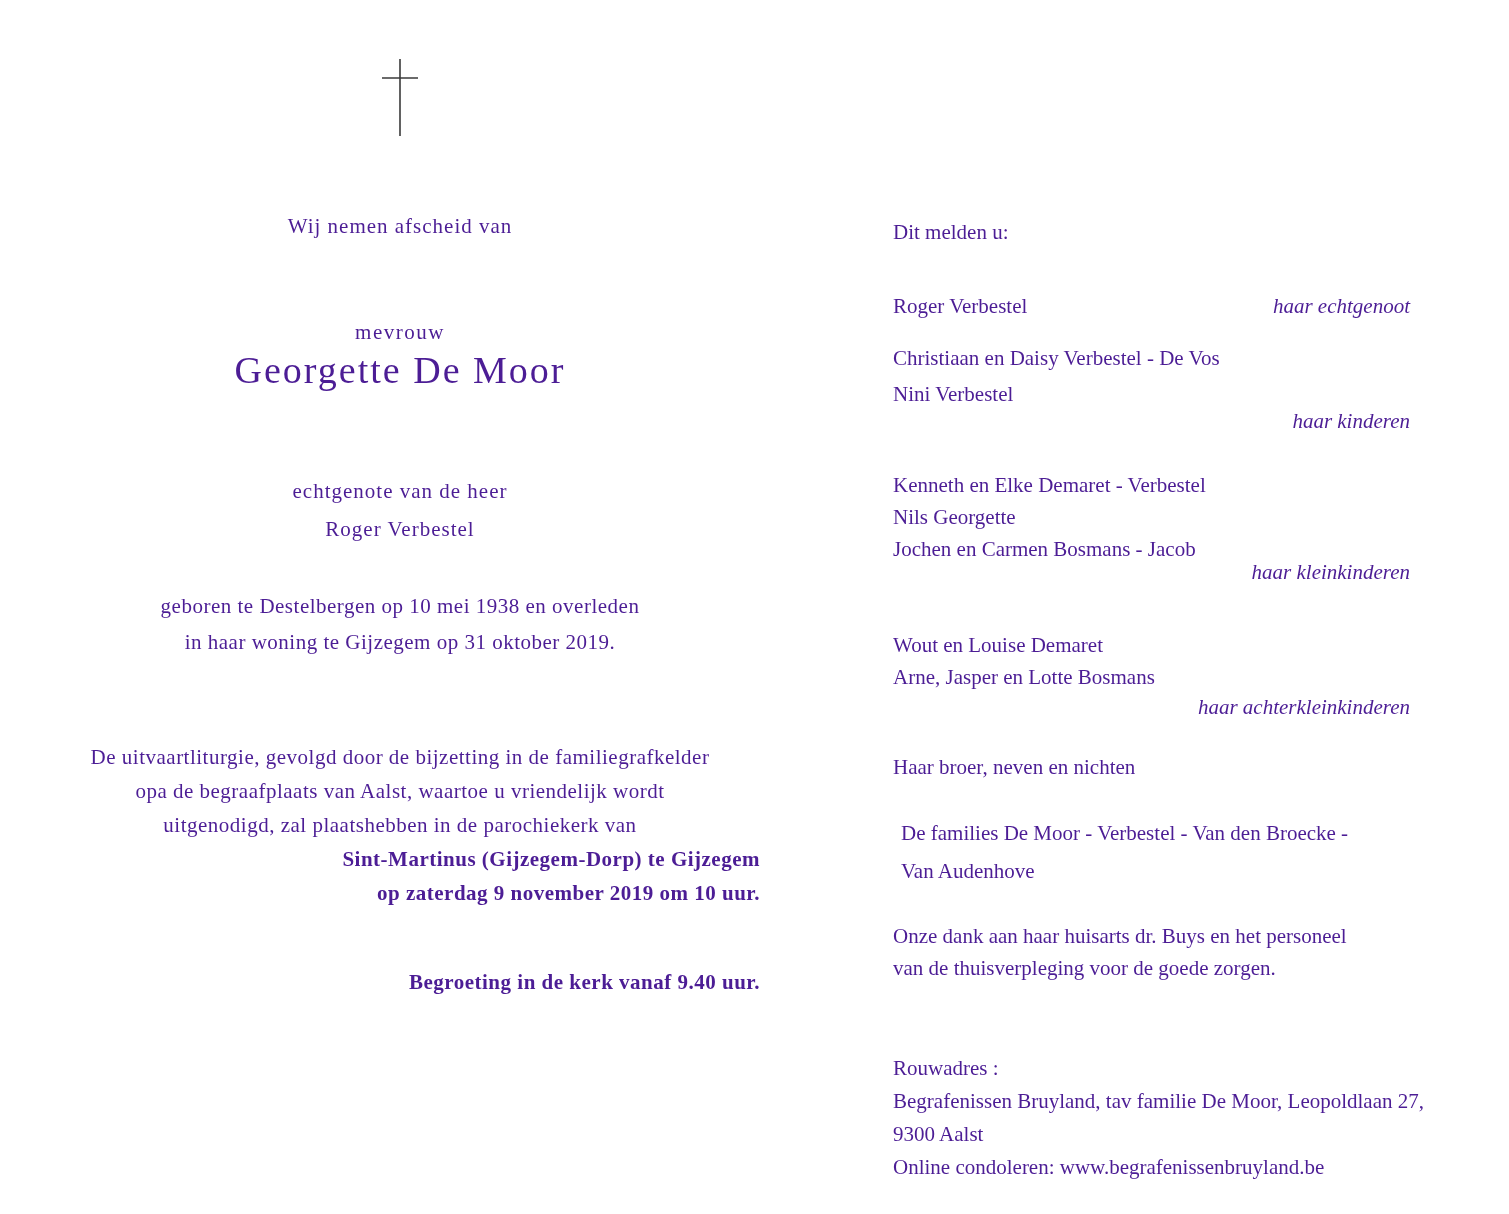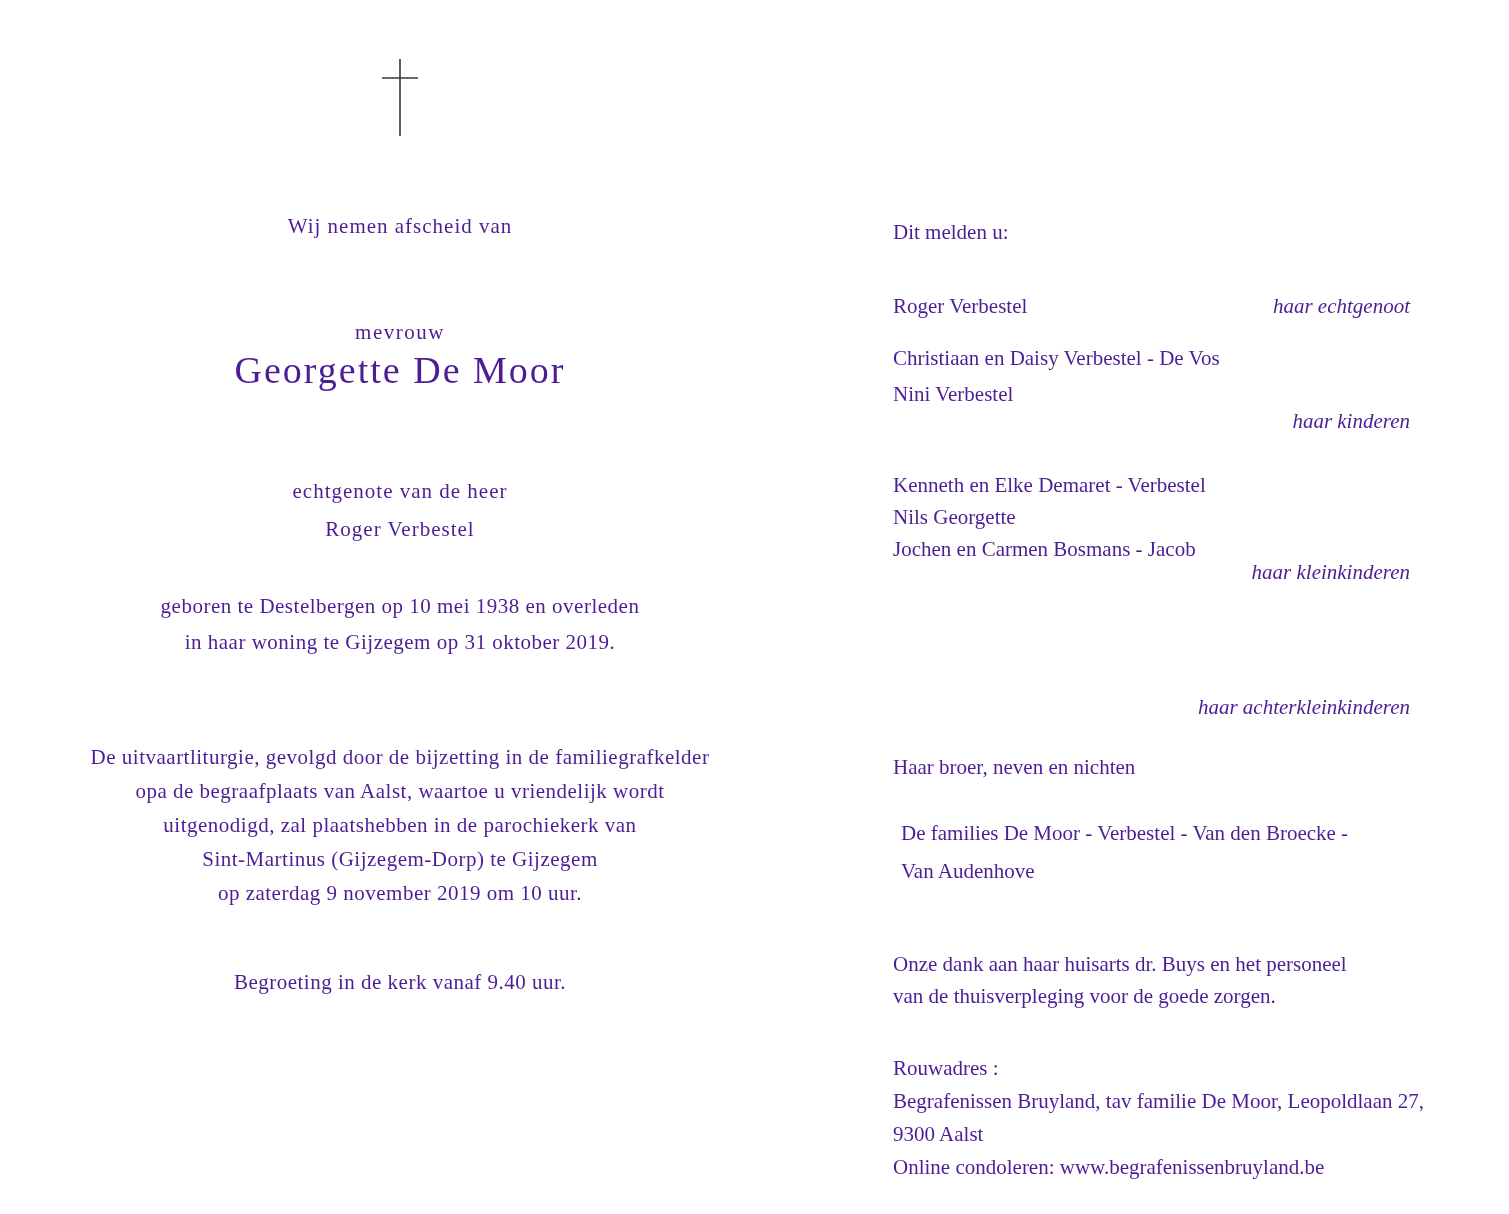--- a/index.html
+++ b/index.html
@@ -15,41 +15,41 @@
     color: #4c1d95;
     font-family: "Liberation Serif", "DejaVu Serif", serif;
     font-size: 21px;
     overflow: hidden;
   }
   .panel { position: absolute; top: 0; height: 100%; }
   .left-panel { left: 40px; width: 720px; text-align: center; }
   .right-panel { left: 893px; width: 517px; text-align: left; }
   .block { position: absolute; left: 0; width: 100%; }
   .line { white-space: nowrap; }
-  .bold { font-weight: normal; }
+  .bold { font-weight: bold; text-align: right; }
   .italic-rel { font-style: italic; text-align: right; }
   .cross-wrap { top: 56px; display: flex; justify-content: center; }
   .intro-line   { top: 214px; letter-spacing: 1px; }
   .title-line   { top: 320px; letter-spacing: 1.5px; }
   .name-line    { top: 350px; font-size: 38px; letter-spacing: 2px; line-height: 1.1; }
   .spouse-block { top: 472px; line-height: 38px; letter-spacing: 1px; }
   .born-block   { top: 588px; line-height: 36px; letter-spacing: 0.5px; }
   .service-block{ top: 740px; line-height: 34px; letter-spacing: 0.5px; }
   .greeting-block { top: 970px; letter-spacing: 0.5px; }
   .rp-header  { top: 220px; }
   .rp-g0      { top: 294px; display: flex; justify-content: space-between; align-items: baseline; }
   .rp-g1      { top: 340px; line-height: 36px; }
   .rp-g1-rel  { top: 409px; }
   .rp-g2      { top: 469px; line-height: 32px; }
   .rp-g2-rel  { top: 560px; }
   .rp-g3      { top: 629px; line-height: 32px; }
   .rp-g3-rel  { top: 695px; }
   .rp-g4      { top: 755px; }
   .rp-g5      { top: 814px; line-height: 38px; margin-left: 8px; }
-  .rp-g6      { top: 948px; line-height: 32px; }
+  .rp-g6      { top: 920px; line-height: 32px; }
   .rp-address { top: 1052px; line-height: 33px; }
 </style>
 </head>
 <body>
 
 <div class="page">
 
   <div class="panel left-panel">
 
     <div class="block cross-wrap">
@@ -102,20 +102,24 @@
     </div>
     <div class="block rp-g1-rel italic-rel line">haar kinderen</div>
 
     <div class="block rp-g2">
       <div class="line">Kenneth en Elke Demaret - Verbestel</div>
       <div class="line">Nils Georgette</div>
       <div class="line">Jochen en Carmen Bosmans - Jacob</div>
     </div>
     <div class="block rp-g2-rel italic-rel line">haar kleinkinderen</div>
 
+    <div class="block rp-g3">
+      <div class="line">Wout en Louise Demaret</div>
+      <div class="line">Arne, Jasper en Lotte Bosmans</div>
+    </div>
     <div class="block rp-g3-rel italic-rel line">haar achterkleinkinderen</div>
 
     <div class="block rp-g4 line">Haar broer, neven en nichten</div>
 
     <div class="block rp-g5">
       <div class="line">De families De Moor - Verbestel - Van den Broecke -</div>
       <div class="line">Van Audenhove</div>
     </div>
 
     <div class="block rp-g6">

